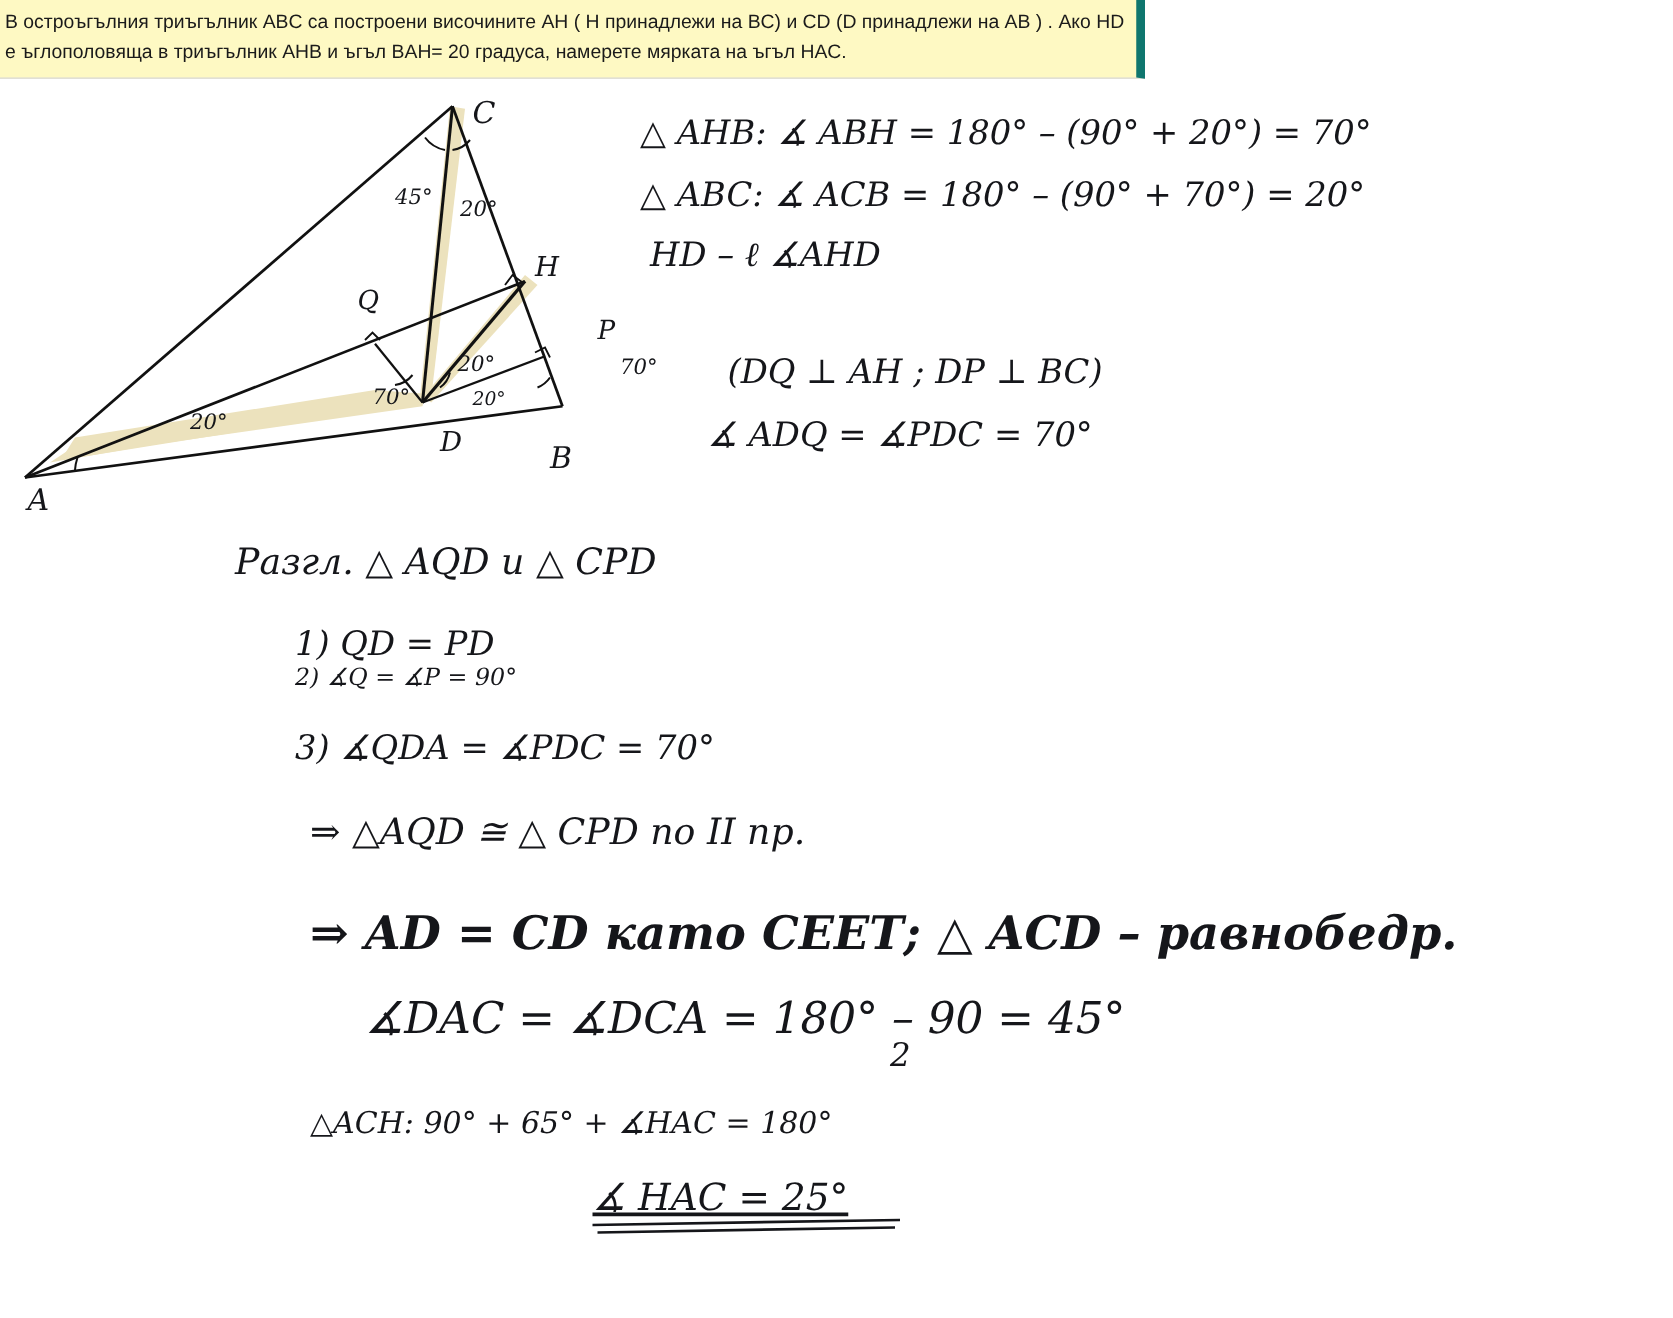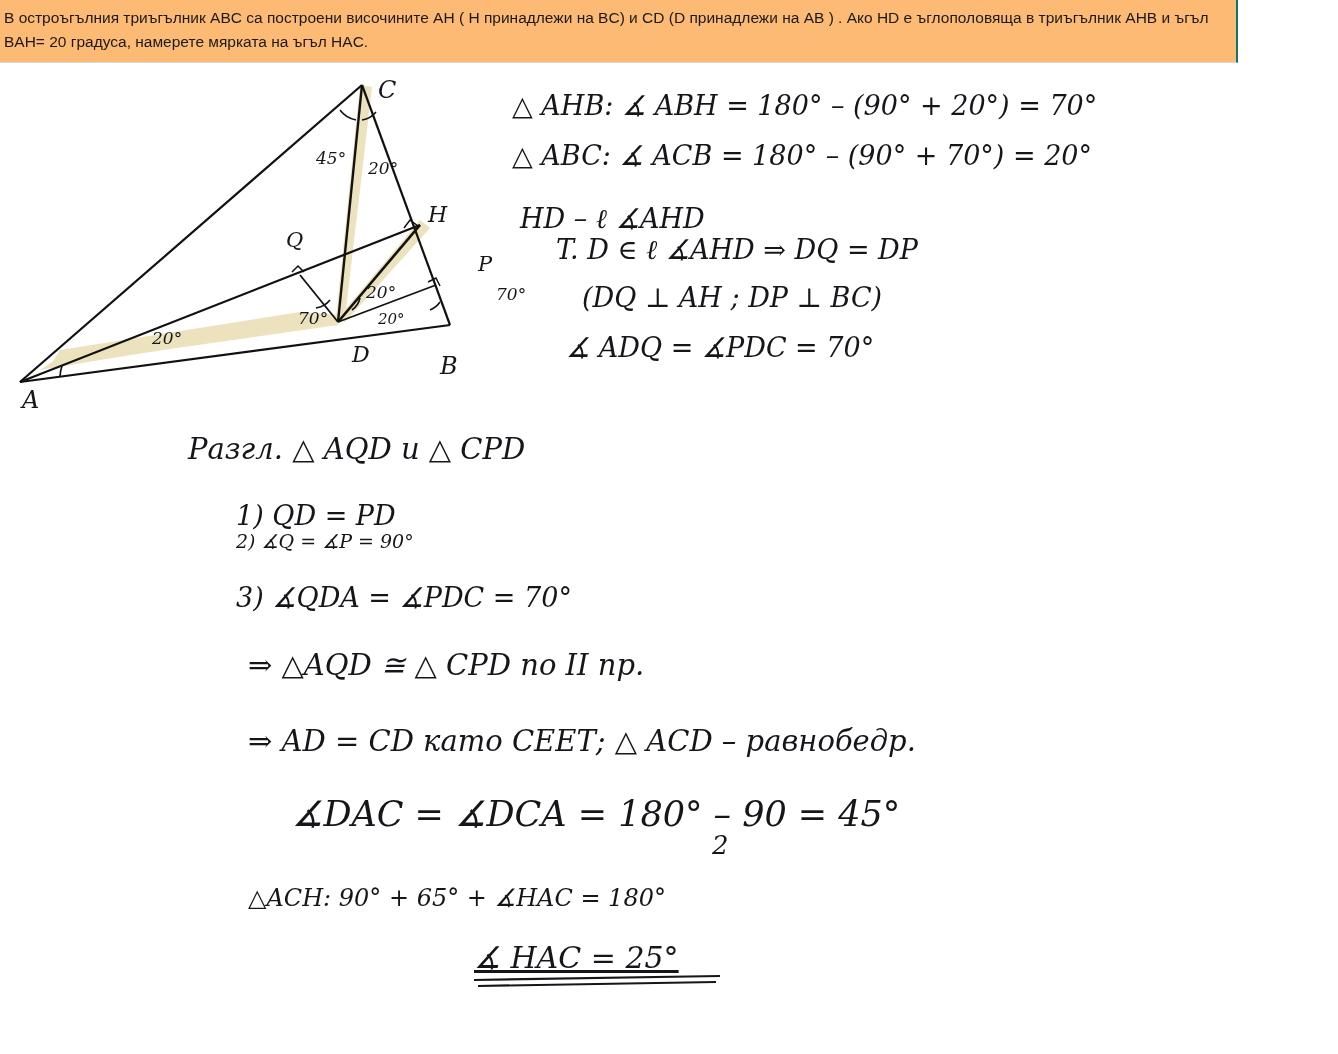--- a/index.html
+++ b/index.html
@@ -13,29 +13,29 @@
     position: relative;
     font-family: "Liberation Sans", sans-serif;
     overflow: hidden;
   }
 
   
   #problem-statement {
     position: absolute;
     left: 0px;
     top: 0px;
-    width: 1238px;
+    width: 916px;
     padding: 6px 8px 8px 4px;
     box-sizing: border-box;
     font-size: 15.5px;
     line-height: 1.55;
     color: #1a1a1a;
-    border-right: 2px solid #0f766e;
+    border-right: 7px solid #0f766e;
     border-bottom: 1px solid #d8d8d8;
-    background: #fdba74;
+    background: #fef9c3;
   }
 
   #figure-area {
     position: absolute;
     left: 0px;
     top: 60px;
     width: 540px;
     height: 380px;
   }
 
@@ -124,39 +124,38 @@
   <span class="fig-label" style="left:378px; top:250px; font-size:15px;">20°</span>
   <span class="fig-label" style="left:496px; top:224px; font-size:17px;">70°</span>
 </div>
 
 <div id="solution-area">
 
   <div class="sol-line" style="left:512px; top:90px;  font-size:27px;">△ AHB:    ∡ ABH = 180° – (90° + 20°) = 70°</div>
 
   <div class="sol-line" style="left:512px; top:140px; font-size:27px;">△ ABC:    ∡ ACB = 180° – (90° + 70°) = 20°</div>
 
-  <div class="sol-line" style="left:520px; top:188px; font-size:27px;margin-top:15px;">HD –  ℓ ∡AHD</div>
+  <div class="sol-line" style="left:520px; top:188px; font-size:27px;">HD –  ℓ ∡AHD</div>
 
-  <div class="sol-line" style="left:556px; top:234px; font-size:27px;">T. D ∈ ℓ ∡AHD  ⇒ DQ = DP</div>
 
   <div class="sol-line" style="left:582px; top:282px; font-size:27px;">(DQ ⊥ AH ; DP ⊥ BC)</div>
 
   <div class="sol-line" style="left:566px; top:332px; font-size:27px;text-align:right;">∡ ADQ  =  ∡PDC = 70°</div>
 
   <div class="sol-line" style="left:188px; top:432px; font-size:29px;">Разгл. △ AQD и △ CPD</div>
 
   <div class="sol-line" style="left:236px; top:500px; font-size:27px;">1) QD = PD</div>
 
   <div class="sol-line" style="left:236px; top:530px; font-size:19px;">2) ∡Q =  ∡P = 90°</div>
 
   <div class="sol-line" style="left:236px; top:582px; font-size:27px;">3) ∡QDA =  ∡PDC = 70°</div>
 
   <div class="sol-line" style="left:248px; top:648px; font-size:29px;">⇒  △AQD ≅ △ CPD  по II пр.</div>
 
-  <div class="sol-line" style="left:248px; top:724px; font-size:29px;">⇒  AD = CD като СЕЕТ;  △ ACD – равнобедр.</div>
+  <div class="sol-line" style="left:248px; top:724px; font-size:37px;font-weight:bold;">⇒  AD = CD като СЕЕТ;  △ ACD – равнобедр.</div>
 
   <div class="sol-line" style="left:292px; top:794px; font-size:35px;">∡DAC =  ∡DCA = 180° – 90 = 45°</div>
 
   <div class="sol-line" style="left:712px; top:830px; font-size:26px;">2</div>
 
   <div class="sol-line" style="left:248px; top:884px; font-size:24px;">△ACH:  90° + 65° +  ∡HAC = 180°</div>
 
   <div class="sol-line underline-note" style="left:474px; top:940px; font-size:30px;">∡ HAC = 25°</div>
 
   <svg style="position:absolute; left:470px; top:972px;" width="260" height="20">

